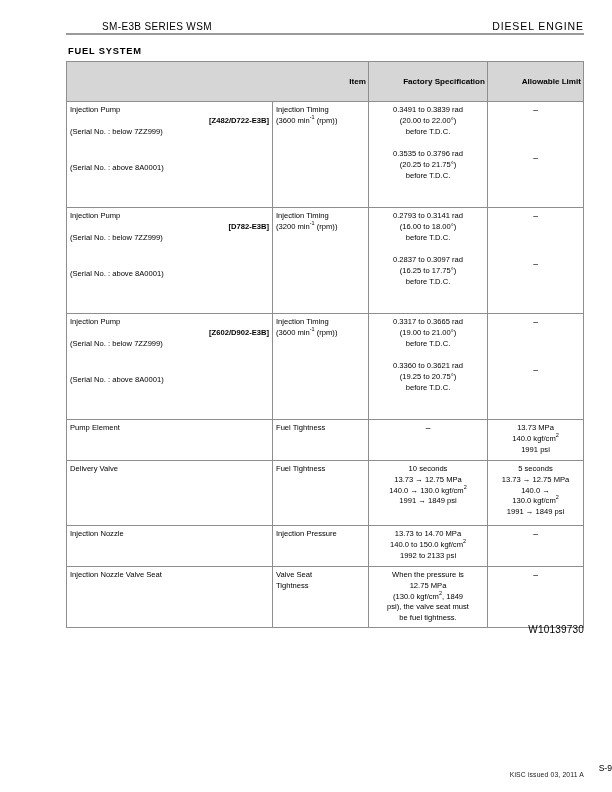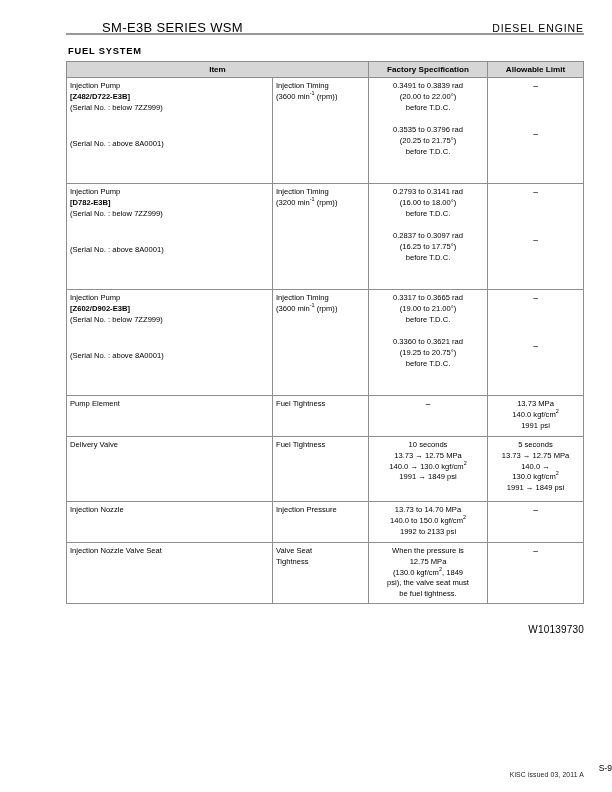--- a/index.html
+++ b/index.html
@@ -27,21 +27,21 @@
   .run-head {
     position: absolute;
     left: 66px;
     top: 20px;
     width: 518px;
     display: flex;
     justify-content: space-between;
     align-items: baseline;
   }
   .run-head-left {
-    font-size: 13px;
+    font-size: 10px;
     letter-spacing: 0.35px;
     color: #000;
     padding-left: 36px;
   }
   .run-head-right {
     font-size: 10.5px;
     letter-spacing: 0.9px;
     color: #000;
   }
   .head-rule {
@@ -76,41 +76,41 @@
   .spec-table th,
   .spec-table td {
     border: 1px solid #8e8e8e;
     padding: 3px;
     vertical-align: top;
     line-height: 1.42;
   }
   .spec-table thead th {
     background: #d6d6d6;
     font-weight: bold;
-    text-align: center;
+    text-align: right;
     font-size: 8.1px;
     height: 15px;
     vertical-align: middle;
-    padding: 0 2px;
+    padding: 12px 2px;
   }
 
   .c-item1 { width: 206px; }
   .c-item2 { width: 96px; }
   .c-fact  { width: 119px; }
   .c-allow { width: 96px; }
 
   .cell-pad {
     padding: 4px 5px 4px 6px;
   }
   .cell-pad-c {
     padding: 4px 3px;
     text-align: center;
   }
 
-  .bold { font-weight: bold; }
+  .bold { font-weight: bold; text-align: right; }
   .spacer-gap { height: 26px; }
   .blk { display: block; }
   sup {
     font-size: 0.72em;
     vertical-align: super;
     line-height: 0;
   }
   .dash {
     text-align: center;
     font-size: 8.4px;

